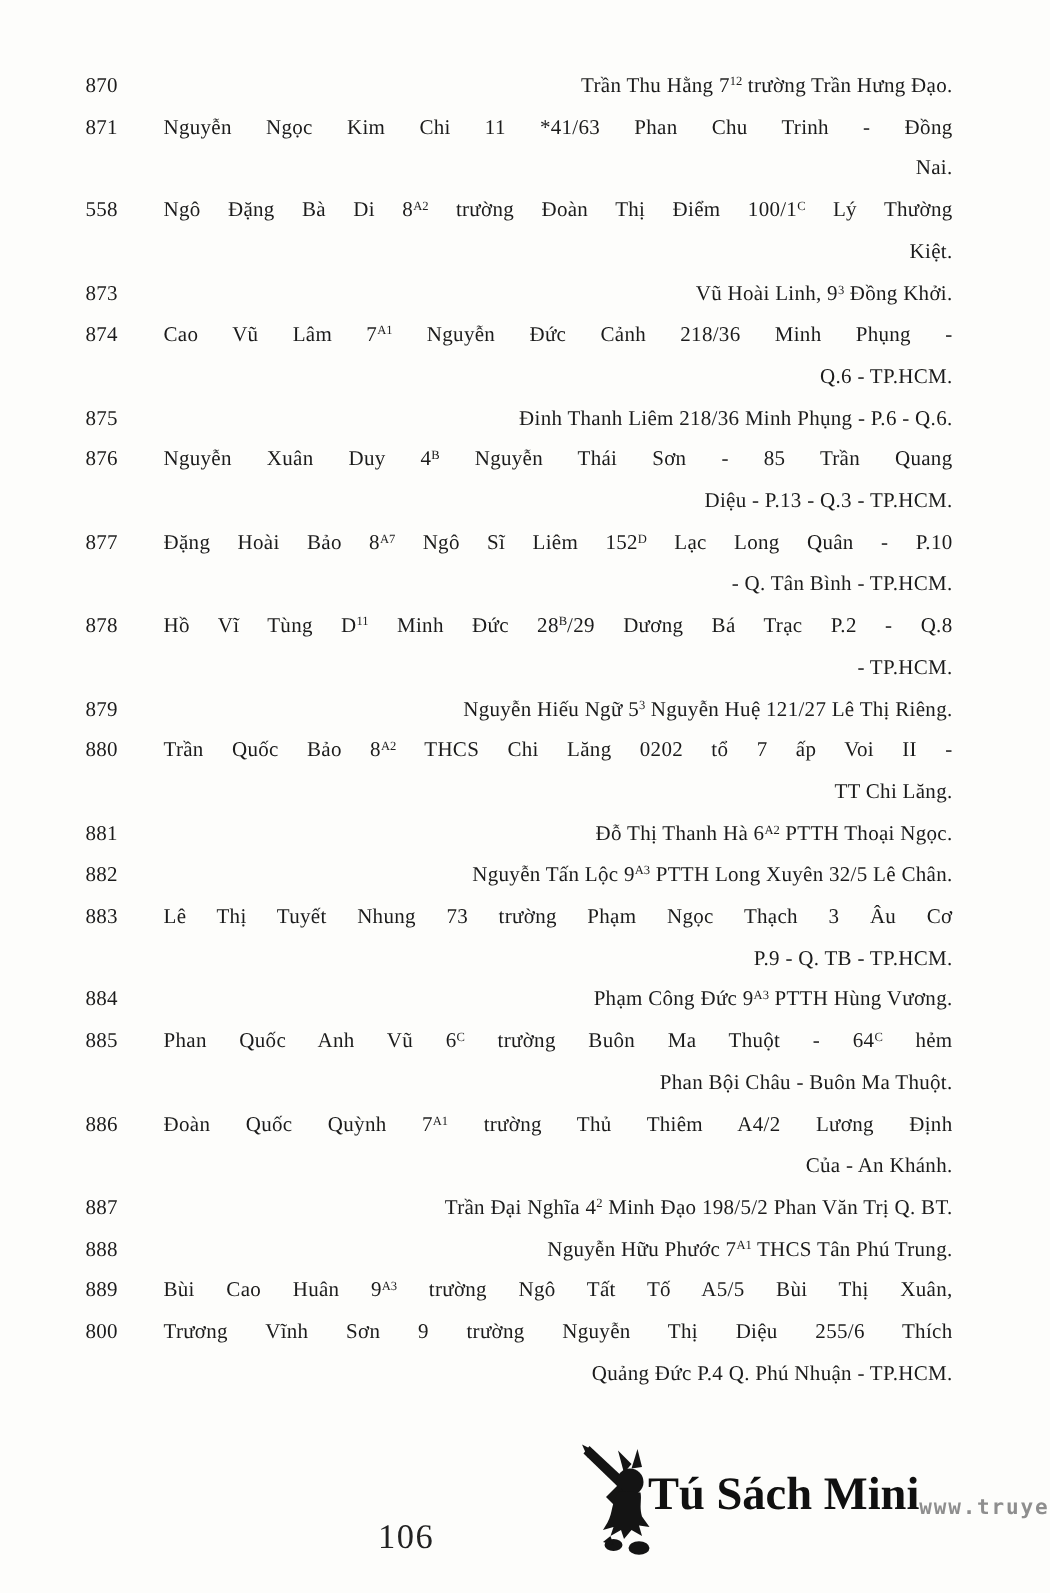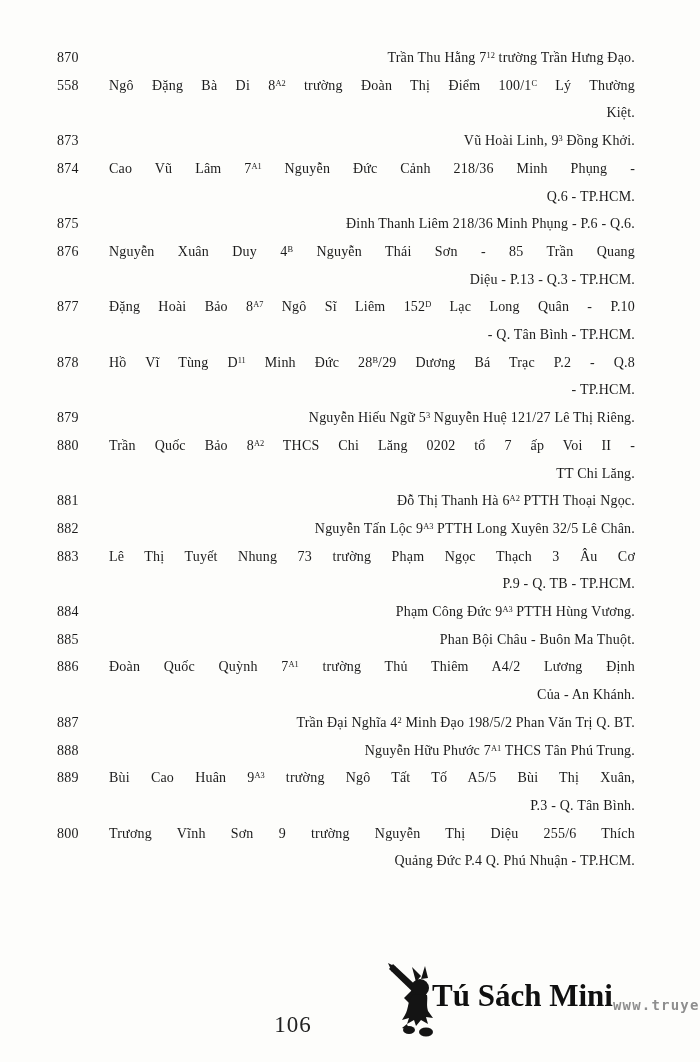--- a/index.html
+++ b/index.html
@@ -37,21 +37,21 @@
   sup {
     font-size: 60%;
     line-height: 0;
     vertical-align: 0.5em;
     letter-spacing: 0;
   }
   .page-num {
     position: absolute;
     left: 252px; top: 1012px;
     width: 82px;
-    text-align: center;
+    text-align: left;
     font-size: 23px;
     letter-spacing: 1px;
     color: #222;
   }
   .logo {
     position: absolute;
     left: 376px; top: 958px;
     display: flex;
     align-items: flex-start;
   }
@@ -86,20 +86,27 @@
 <div class="page">
 
   <div class="entries" id="entries">
       <div class="entry">
         <div class="num">870</div>
         <div class="etext">
           <div class="line">Trần Thu Hằng 7<sup>12</sup> trường Trần Hưng Đạo.</div>
         </div>
       </div>
       <div class="entry">
+        <div class="num">871</div>
+        <div class="etext">
+          <div class="line j">Nguyễn Ngọc Kim Chi 11 *41/63 Phan Chu Trinh - Đồng</div>
+          <div class="line">Nai.</div>
+        </div>
+      </div>
+      <div class="entry">
         <div class="num">558</div>
         <div class="etext">
           <div class="line j">Ngô Đặng Bà Di 8<sup>A2</sup> trường Đoàn Thị Điểm 100/1<sup>C</sup> Lý Thường</div>
           <div class="line">Kiệt.</div>
         </div>
       </div>
       <div class="entry">
         <div class="num">873</div>
         <div class="etext">
           <div class="line">Vũ Hoài Linh, 9<sup>3</sup> Đồng Khởi.</div>
@@ -173,20 +180,21 @@
       </div>
       <div class="entry">
         <div class="num">884</div>
         <div class="etext">
           <div class="line">Phạm Công Đức 9<sup>A3</sup> PTTH Hùng Vương.</div>
         </div>
       </div>
       <div class="entry">
         <div class="num">885</div>
         <div class="etext">
+          <div class="line j">Phan Quốc Anh Vũ 6<sup>C</sup> trường Buôn Ma Thuột - 64<sup>C</sup> hẻm</div>
           <div class="line">Phan Bội Châu - Buôn Ma Thuột.</div>
         </div>
       </div>
       <div class="entry">
         <div class="num">886</div>
         <div class="etext">
           <div class="line j">Đoàn Quốc Quỳnh 7<sup>A1</sup> trường Thủ Thiêm A4/2 Lương Định</div>
           <div class="line">Của - An Khánh.</div>
         </div>
       </div>
@@ -199,21 +207,20 @@
       <div class="entry">
         <div class="num">888</div>
         <div class="etext">
           <div class="line">Nguyễn Hữu Phước 7<sup>A1</sup> THCS Tân Phú Trung.</div>
         </div>
       </div>
       <div class="entry">
         <div class="num">889</div>
         <div class="etext">
           <div class="line j">Bùi Cao Huân 9<sup>A3</sup> trường Ngô Tất Tố A5/5 Bùi Thị Xuân,</div>
-          <div class="line">P.3 - Q. Tân Bình.</div>
         </div>
       </div>
       <div class="entry">
         <div class="num">800</div>
         <div class="etext">
           <div class="line j">Trương Vĩnh Sơn 9 trường Nguyễn Thị Diệu 255/6 Thích</div>
           <div class="line">Quảng Đức P.4 Q. Phú Nhuận - TP.HCM.</div>
         </div>
       </div>
     </div>

